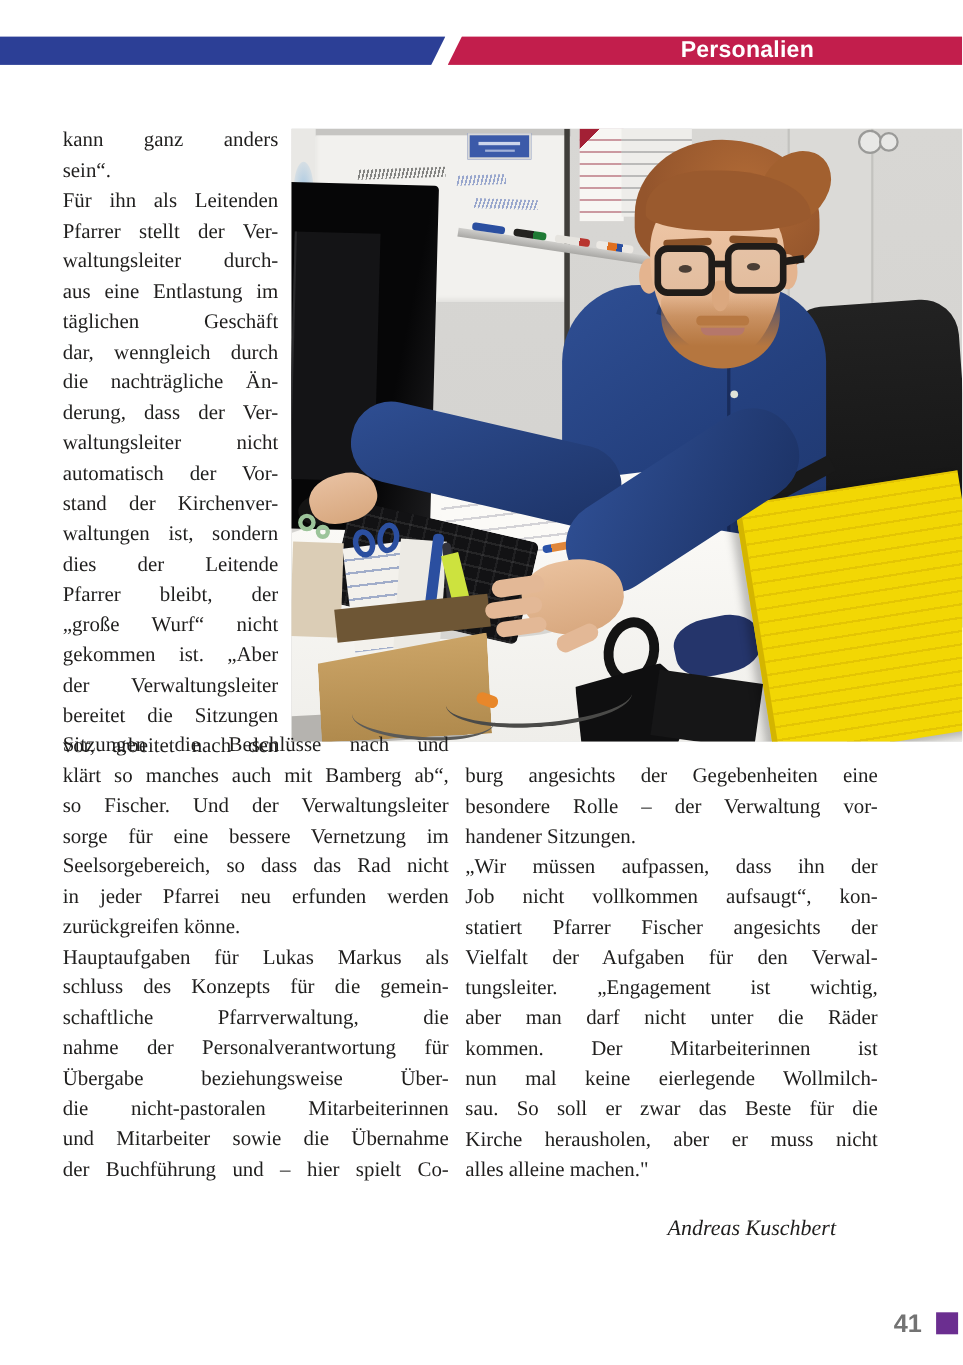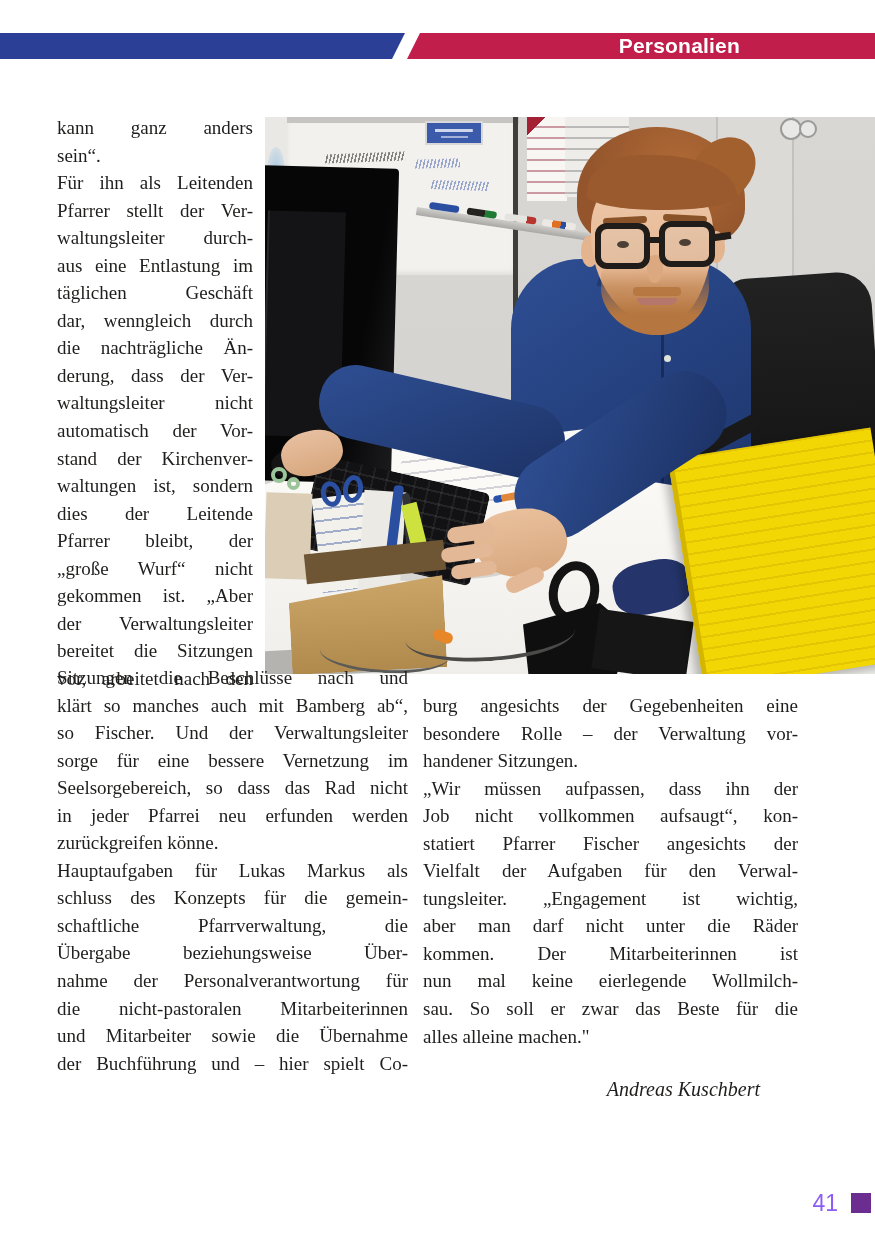--- a/index.html
+++ b/index.html
@@ -26,22 +26,22 @@
   .col-right  { left:423px; top:692px; width:375px; }
   .line { height:27.55px; line-height:27.55px; overflow:hidden;
           text-align:justify; text-align-last:justify; white-space:normal; }
   .para.end .line:last-child { text-align-last:left; }
   .author-line { margin-top:26px; padding-right:38px; text-align:right;
                  font-style:italic; font-size:20px; line-height:26px; }
 
   
   .footer { position:absolute; left:0; top:1188px; width:875px; height:30px;
             display:flex; justify-content:flex-end; align-items:center; gap:13px; padding-right:4px; }
-  .page-num { font-family:"Liberation Sans","DejaVu Sans",sans-serif; font-weight:normal;
-              font-size:23px; color:#8b5cf6; }
+  .page-num { font-family:"Liberation Sans","DejaVu Sans",sans-serif; font-weight:bold;
+              font-size:23px; color:#737373; }
   .footer-square { width:20px; height:20px; background:#6b2e90; }
 
   
   .photo { position:absolute; left:265px; top:117px; width:610px; height:557px;
            background:linear-gradient(180deg,#d8d7d4 0%,#d2d1ce 100%); overflow:hidden; }
   .photo div { position:absolute; }
 
   .wall-white-left { left:0; top:0; width:24px; height:130px; background:#e9e8e5; }
   .blue-smudge { left:2px; top:30px; width:18px; height:52px; border-radius:50%;
                  background:radial-gradient(#a8c8e2,rgba(168,200,226,0)); }
@@ -336,22 +336,22 @@
         <div class="line">so Fischer. Und der Verwaltungsleiter</div>
         <div class="line">sorge für eine bessere Vernetzung im</div>
         <div class="line">Seelsorgebereich, so dass das Rad nicht</div>
         <div class="line">in jeder Pfarrei neu erfunden werden</div>
         <div class="line">zurückgreifen könne.</div>
       </div>
     <div class="para">
         <div class="line">Hauptaufgaben für Lukas Markus als</div>
         <div class="line">schluss des Konzepts für die gemein-</div>
         <div class="line">schaftliche Pfarrverwaltung, die</div>
+        <div class="line">nahme der Personalverantwortung für</div>
         <div class="line">Übergabe beziehungsweise Über-</div>
-        <div class="line">nahme der Personalverantwortung für</div>
         <div class="line">die nicht-pastoralen Mitarbeiterinnen</div>
         <div class="line">und Mitarbeiter sowie die Übernahme</div>
         <div class="line">der Buchführung und – hier spielt Co-</div>
       </div>
   </div>
 
   <div class="textcol col-right">
     <div class="para end">
         <div class="line">burg angesichts der Gegebenheiten eine</div>
         <div class="line">besondere Rolle – der Verwaltung vor-</div>
@@ -360,20 +360,21 @@
     <div class="para end">
         <div class="line">„Wir müssen aufpassen, dass ihn der</div>
         <div class="line">Job nicht vollkommen aufsaugt“, kon-</div>
         <div class="line">statiert Pfarrer Fischer angesichts der</div>
         <div class="line">Vielfalt der Aufgaben für den Verwal-</div>
         <div class="line">tungsleiter. „Engagement ist wichtig,</div>
         <div class="line">aber man darf nicht unter die Räder</div>
         <div class="line">kommen. Der Mitarbeiterinnen ist</div>
         <div class="line">nun mal keine eierlegende Wollmilch-</div>
         <div class="line">sau. So soll er zwar das Beste für die</div>
+        <div class="line">Kirche herausholen, aber er muss nicht</div>
         <div class="line">alles alleine machen."</div>
       </div>
     <div class="author-line">Andreas Kuschbert</div>
   </div>
 
   <div class="footer">
     <span class="page-num">41</span>
     <span class="footer-square"></span>
   </div>
 

